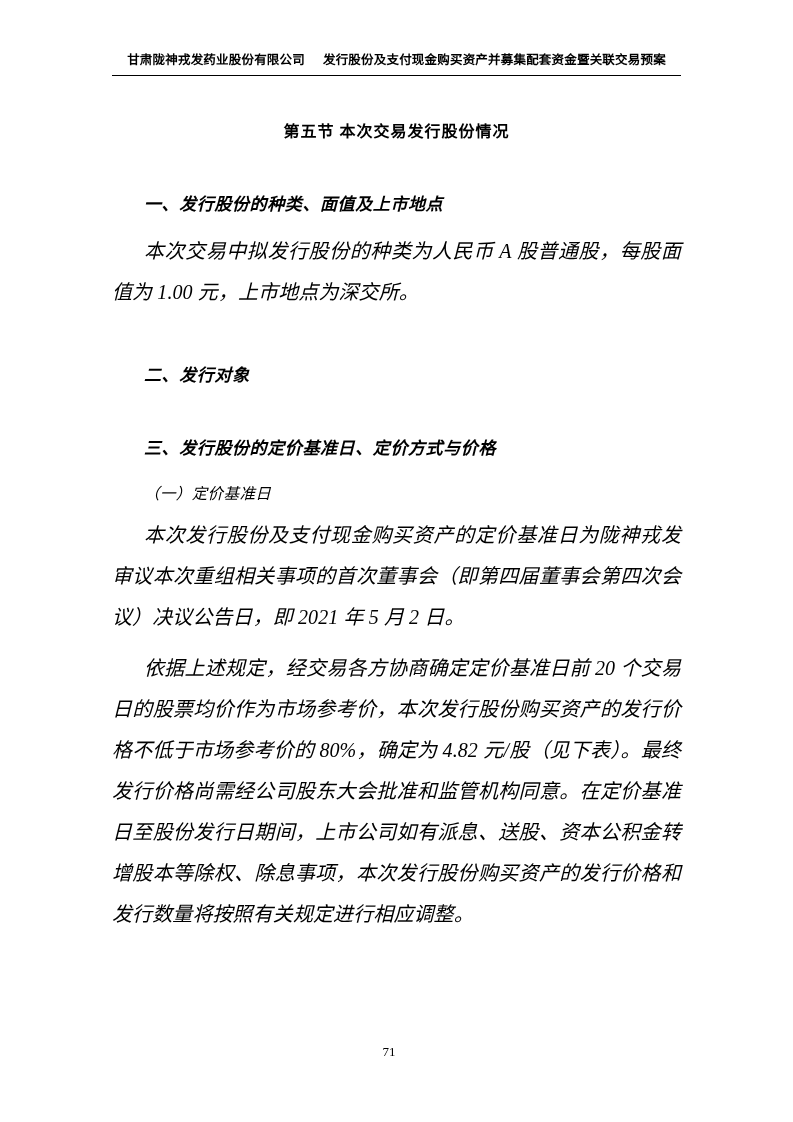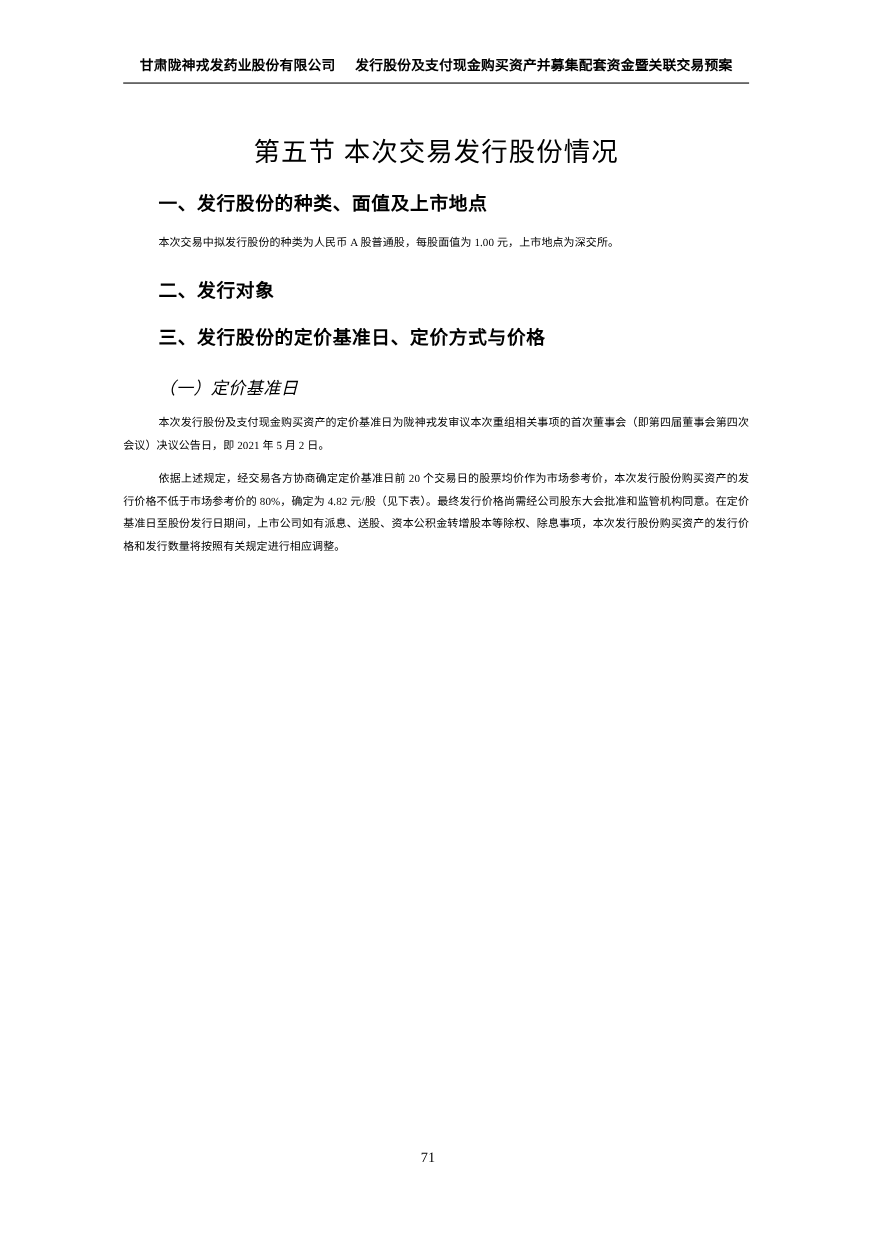--- a/index.html
+++ b/index.html
@@ -36,52 +36,54 @@
     letter-spacing: 0.2px;
     white-space: nowrap;
   }
   .header .hdr-company {
     margin-right: 18px;
   }
 
   
   .doc-title {
     text-align: center;
-    font-size: 24px;
-    font-weight: normal;
+    font-size: 16px;
+    font-weight: bold;
     margin-top: 42px;
     margin-bottom: 10px;
     letter-spacing: 1px;
   }
 
   
   h2.sec {
     font-size: 17px;
     font-weight: bold;
-    margin: 18px 0 16px 0;
+    margin: 48px 0 16px 0;
     text-indent: 32px;
     letter-spacing: 0.6px;
+    font-style: italic;
   }
   .subsec {
     font-size: 15.5px;
     margin: 22px 0 12px 0;
     text-indent: 32px;
     letter-spacing: 0.4px;
     font-style: italic;
   }
 
   
   p.body {
-    font-size: 10px;
+    font-size: 20px;
     line-height: 2.05;
     margin: 10px 0;
     text-indent: 32px;
     text-align: justify;
     text-justify: inter-ideograph;
     letter-spacing: 0.1px;
+    font-style: italic;
   }
 
   
   .page-number {
     position: absolute;
     left: 0;
     right: 15px;
     bottom: 62px;
     text-align: center;
     font-size: 13px;

